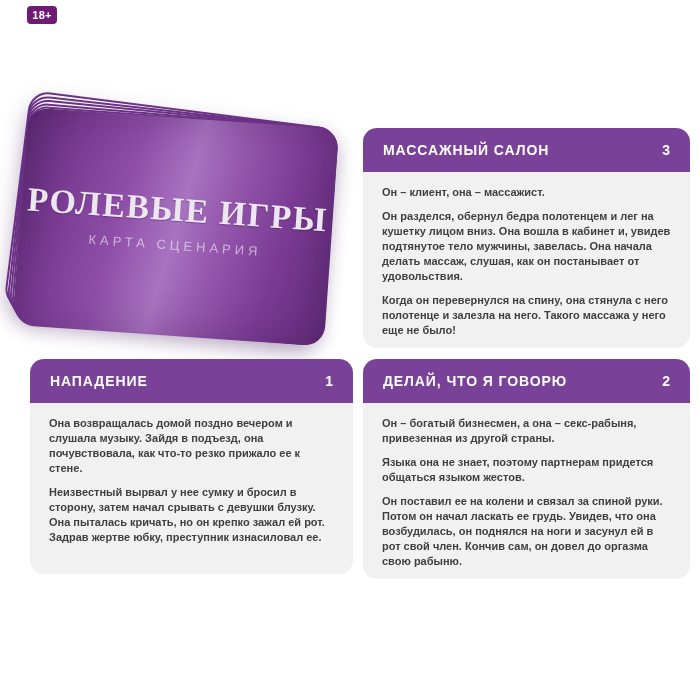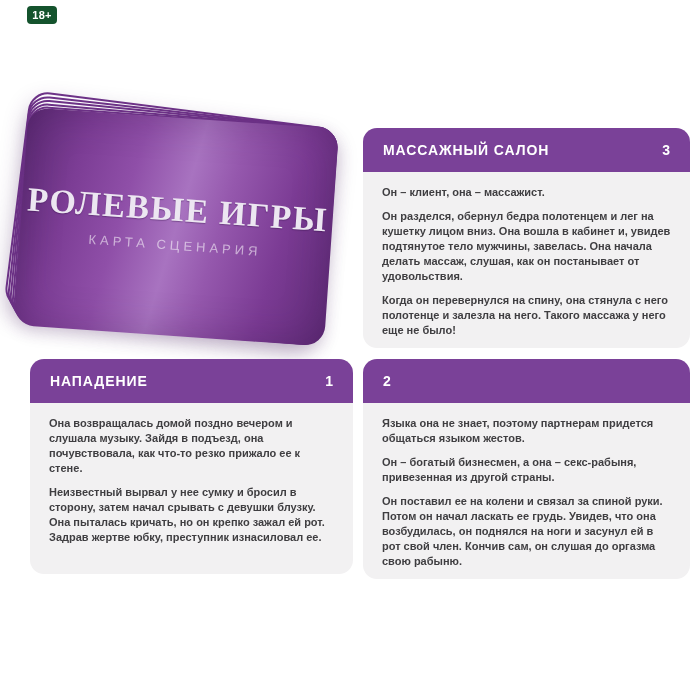--- a/index.html
+++ b/index.html
@@ -4,21 +4,21 @@
 <style>
   html,body{margin:0;padding:0;}
   body{
     width:700px;height:700px;position:relative;overflow:hidden;
     background:#ffffff;
     font-family:"Liberation Sans", sans-serif;
   }
   
   .age-badge{
     position:absolute;left:27px;top:6px;width:30px;height:18px;
-    background:#14532d;border-radius:4px;
+    background:#701a75;border-radius:4px;
     display:flex;align-items:center;justify-content:center;
     color:#fff;font-size:11px;font-weight:bold;letter-spacing:.3px;
   }
   
   .deck{position:absolute;left:0;top:0;width:380px;height:380px;}
   .deck-layer{
     position:absolute;left:28px;top:129px;width:311px;height:218px;
     border-radius:20px;background:#fdfcfe;border:2px solid #6d3287;
     transform-origin:100% 0%;
     box-sizing:border-box;
@@ -104,20 +104,21 @@
     <span class="scard-number">1</span>
   </div>
   <div class="scard-body">
     <p>Она возвращалась домой поздно вечером и слушала музыку. Зайдя в подъезд, она почувствовала, как что-то резко прижало ее к стене.</p>
     <p>Неизвестный вырвал у нее сумку и бросил в сторону, затем начал срывать с девушки блузку. Она пыталась кричать, но он крепко зажал ей рот. Задрав жертве юбку, преступник изнасиловал ее.</p>
   </div>
 </div>
 
 <div class="scard card-obey">
   <div class="scard-header">
+    <span class="scard-title">ДЕЛАЙ, ЧТО Я ГОВОРЮ</span>
     <span class="scard-number">2</span>
   </div>
   <div class="scard-body">
+    <p>Он – богатый бизнесмен, а она – секс-рабыня, привезенная из другой страны.</p>
     <p>Языка она не знает, поэтому партнерам придется общаться языком жестов.</p>
-    <p>Он – богатый бизнесмен, а она – секс-рабыня, привезенная из другой страны.</p>
-    <p>Он поставил ее на колени и связал за спиной руки. Потом он начал ласкать ее грудь. Увидев, что она возбудилась, он поднялся на ноги и засунул ей в рот свой член. Кончив сам, он слушая до оргазма свою рабыню.</p>
+    <p>Он поставил ее на колени и связал за спиной руки. Потом он начал ласкать ее грудь. Увидев, что она возбудилась, он поднялся на ноги и засунул ей в рот свой член. Кончив сам, он довел до оргазма свою рабыню.</p>
   </div>
 </div>
 
 </body></html>

